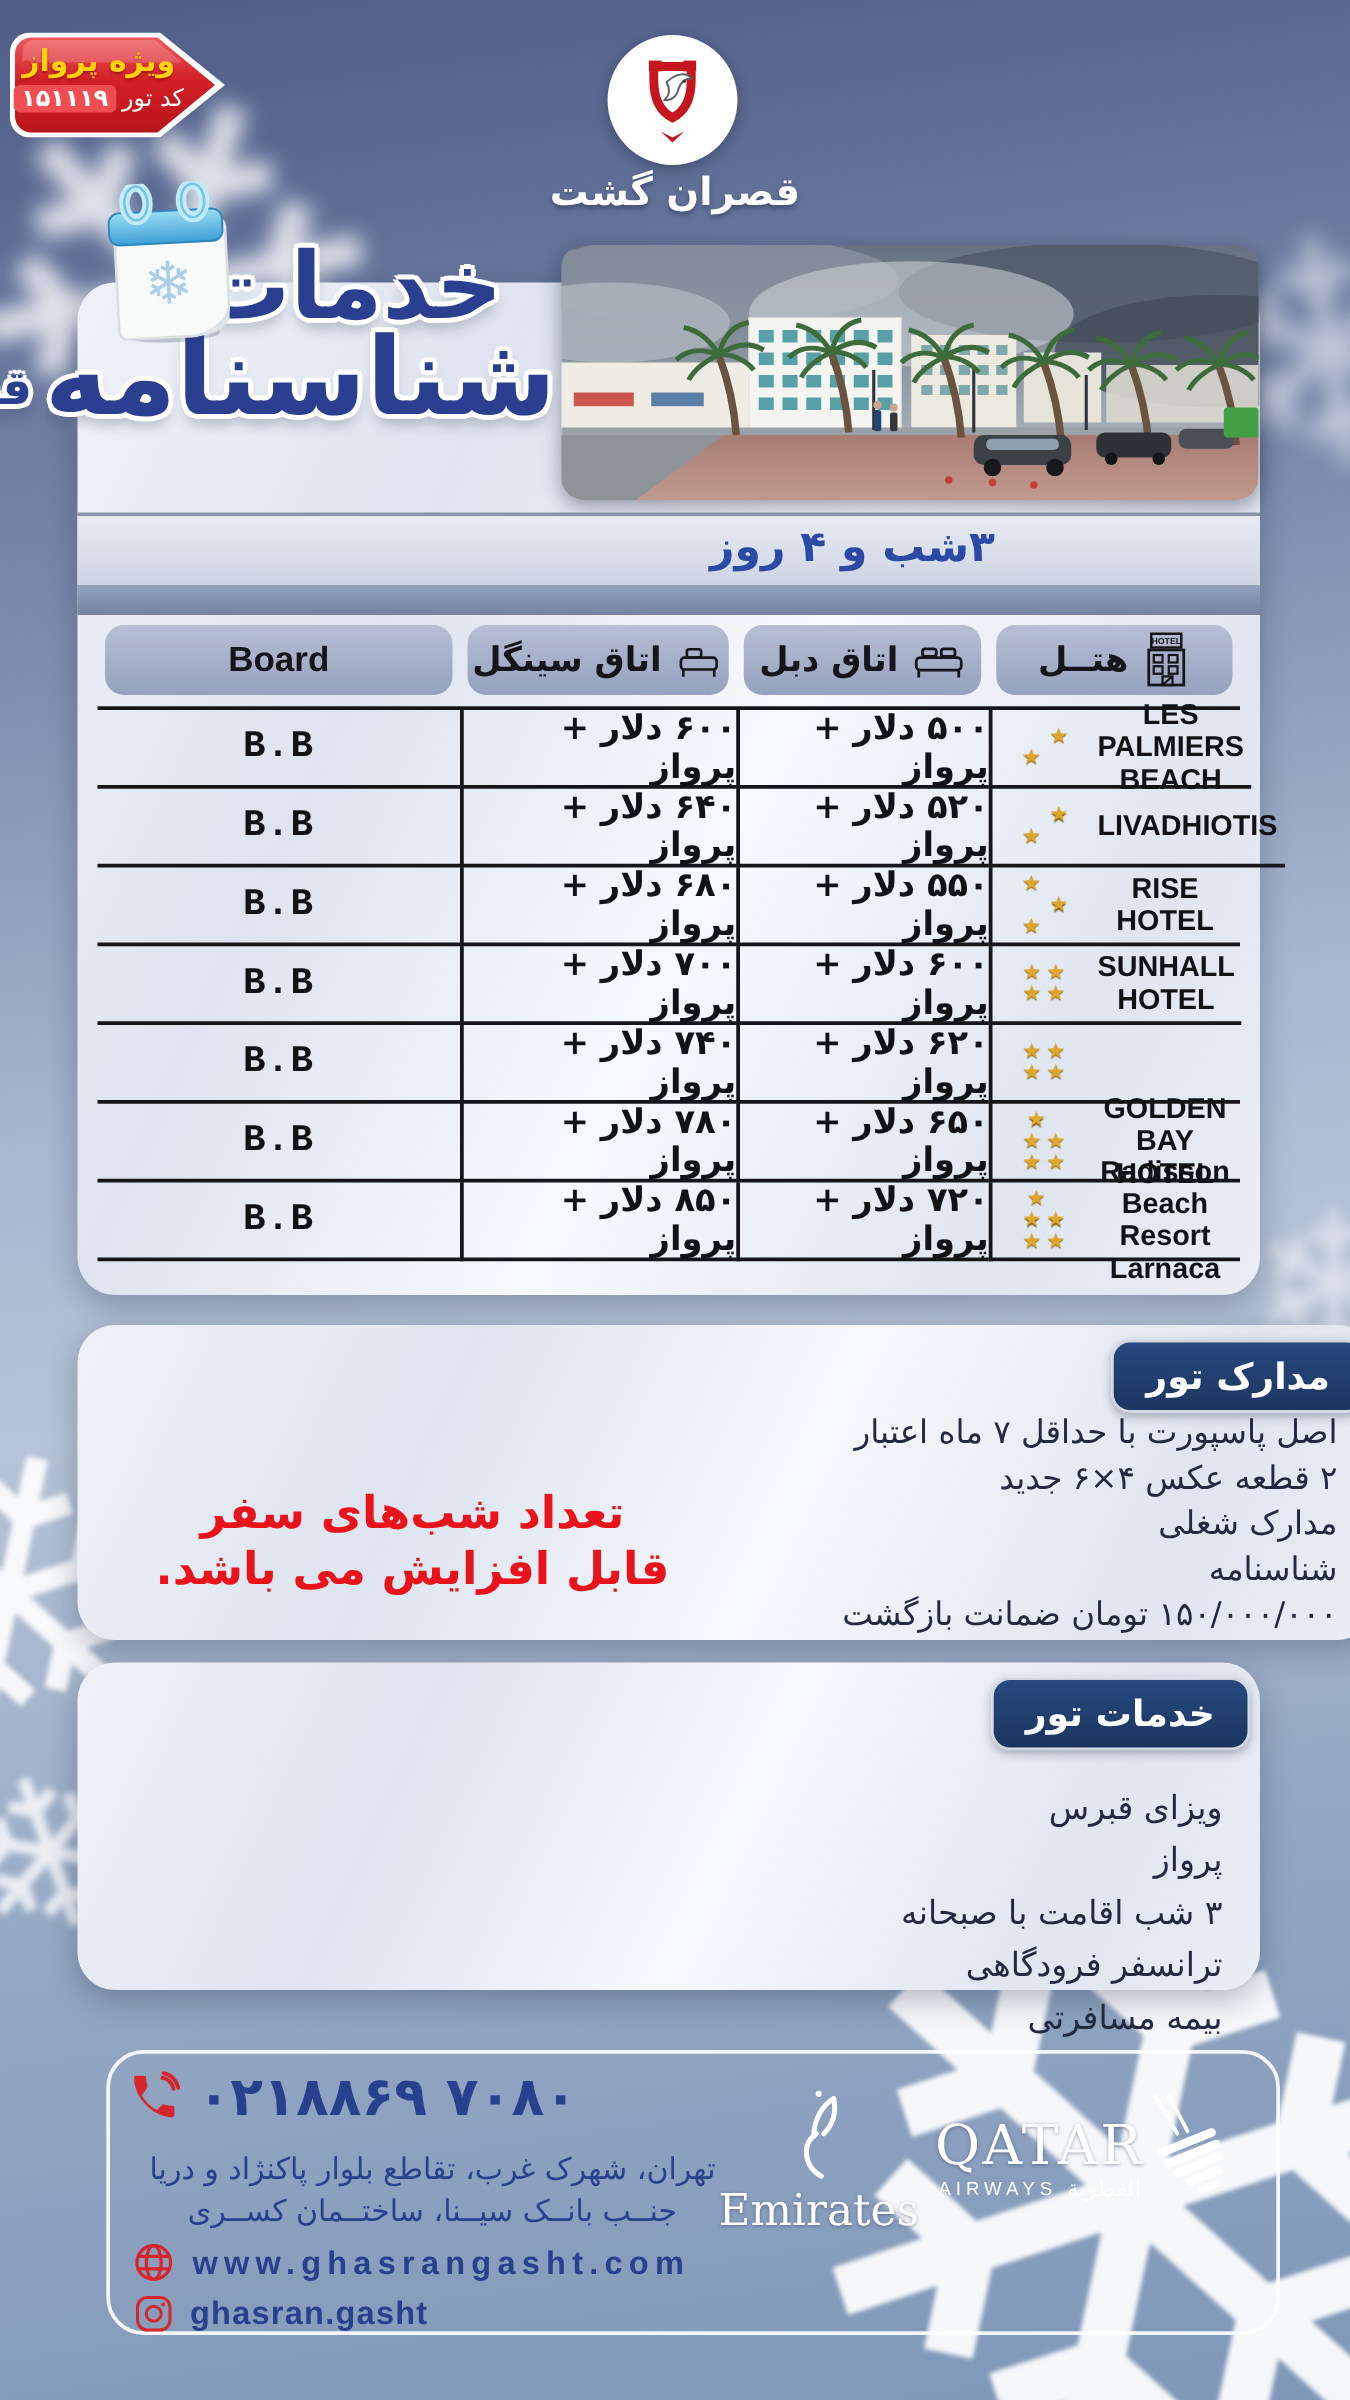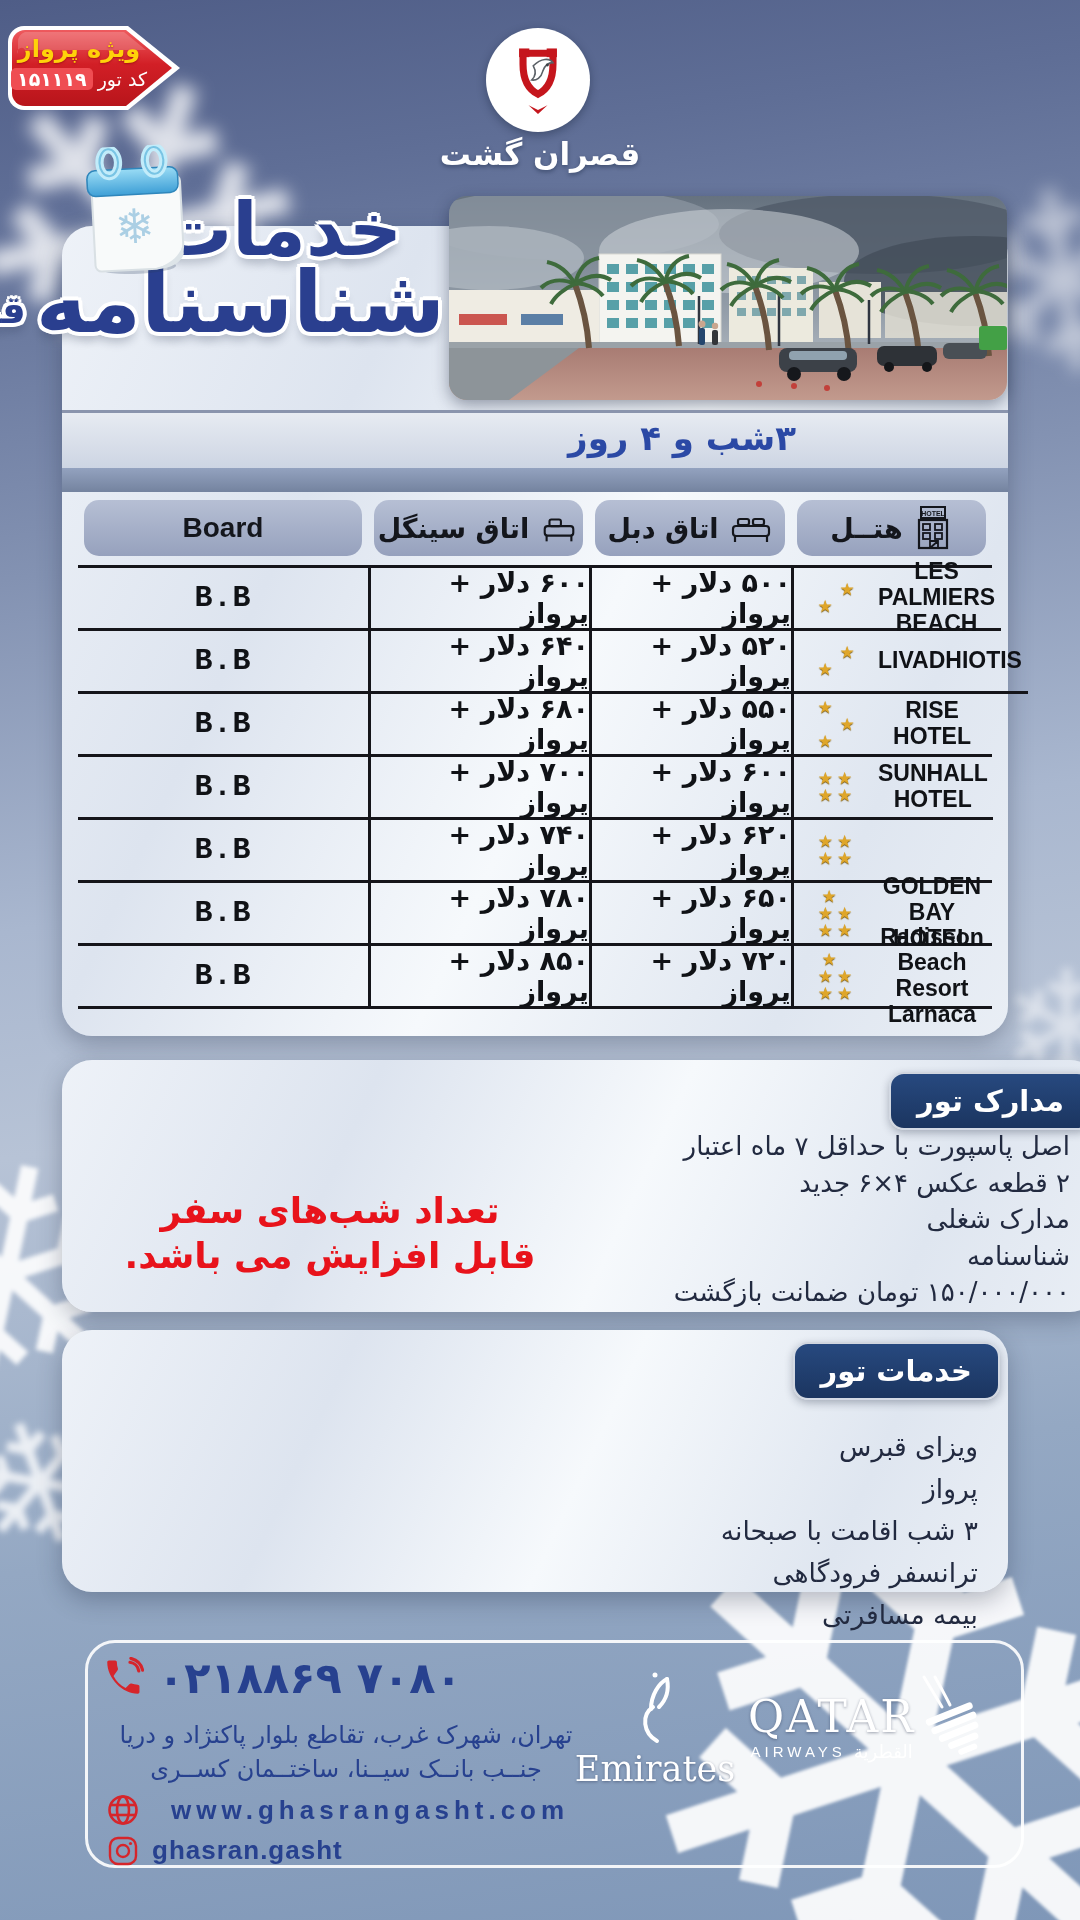--- a/index.html
+++ b/index.html
@@ -76,21 +76,21 @@
   .svc-list .list-item{line-height:42px;}
   .red-note{position:absolute;left:28px;top:128px;width:480px;text-align:center;direction:rtl;
     color:#e8131b;font-size:36px;font-weight:bold;line-height:1.25;}
 
   
   .footer-box{left:85px;top:1640px;width:933px;height:222px;border:3px solid rgba(255,255,255,.9);
     border-radius:30px;z-index:4;}
   .phone-row{position:absolute;left:14px;top:10px;display:flex;align-items:center;gap:14px;}
   .phone-number{direction:ltr;color:#27418f;font-size:43px;font-weight:bold;letter-spacing:7px;}
   .addr{position:absolute;left:18px;top:76px;width:480px;text-align:center;direction:rtl;color:#27418f;font-size:24px;line-height:1.4;}
-  .web-row{position:absolute;left:18px;top:150px;display:flex;align-items:center;gap:31px;}
+  .web-row{position:absolute;left:18px;top:150px;display:flex;align-items:center;gap:14px;}
   .web-text{color:#27418f;font-size:26px;font-weight:bold;letter-spacing:5px;font-family:"Liberation Sans",sans-serif;}
   .insta-row{position:absolute;left:20px;top:192px;display:flex;align-items:center;gap:14px;}
   .insta-text{color:#27418f;font-size:26px;font-weight:bold;letter-spacing:1px;font-family:"Liberation Sans",sans-serif;}
   .emirates-block{position:absolute;left:482px;top:26px;width:170px;text-align:center;color:#fff;}
   .emirates-word{font-family:"DejaVu Serif",serif;font-size:35px;margin-top:-2px;text-shadow:0 1px 3px rgba(20,30,60,.4);}
   .qatar-block{position:absolute;left:660px;top:52px;text-align:center;color:#fff;}
   .qatar-word{font-family:"DejaVu Serif",serif;font-size:44px;letter-spacing:2px;line-height:1;text-shadow:0 1px 3px rgba(20,30,60,.4);}
   .qatar-sub{display:flex;align-items:center;justify-content:center;gap:8px;margin-top:2px;}
   .qatar-airways{font-family:"Liberation Sans",sans-serif;font-size:15px;letter-spacing:4px;}
   .qatar-arabic{font-size:18px;direction:rtl;}

